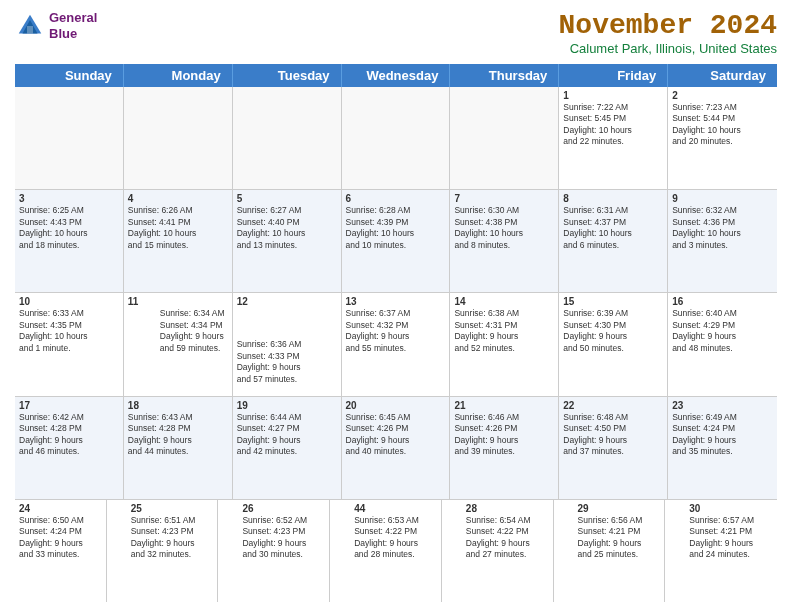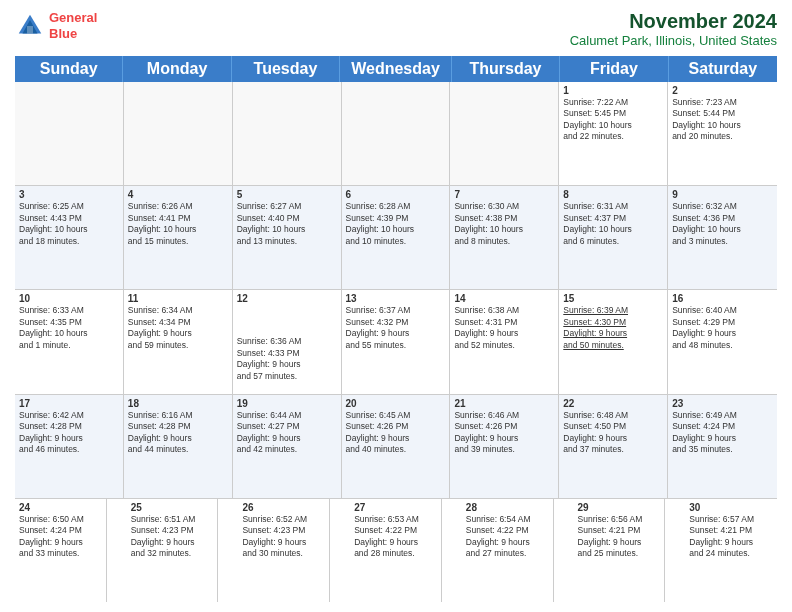--- a/index.html
+++ b/index.html
@@ -27,53 +27,54 @@
       display: flex;
       align-items: center;
       gap: 4px;
     }
     .logo-text {
       font-size: 13px;
       font-weight: bold;
       color: #333;
       line-height: 1.2;
     }
-    .logo-blue { color: #ef4444; }
+    .logo-blue { color: #701a75; }
     .logo-icon {
       width: 30px;
       height: 30px;
     }
     .title-block {
       text-align: right;
     }
     .main-title {
-      font-size: 20px;
+      font-size: 28px;
       font-weight: bold;
-      color: #14532d;
+      color: #a16207;
+      font-family: Liberation Mono, monospace;
     }
     .subtitle {
       font-size: 13px;
       color: #15803d;
     }
     .calendar {
       flex: 1;
       display: flex;
       flex-direction: column;
     }
     .cal-header {
       display: grid;
       grid-template-columns: repeat(7, 1fr);
       background: #3a7dc9;
     }
     .cal-header-cell {
       color: #fff;
-      font-size: 16px;
+      font-size: 13px;
       font-weight: bold;
       padding: 4px 11px;
-      text-align: center;
+      text-align: right;
       border-right: 1px solid #5a9de0;
     }
     .cal-header-cell:last-child { border-right: none; }
     .cal-body {
       display: flex;
       flex-direction: column;
       flex: 1;
     }
     .cal-row {
       display: grid;
@@ -213,21 +214,21 @@
         <div class="cal-row">
           <div class="cal-cell">
             <div class="day-num">10</div>
             <div class="day-info" style="white-space: pre-line;">Sunrise: 6:33 AM
 Sunset: 4:35 PM
 Daylight: 10 hours
 and 1 minute.</div>
           </div>
           <div class="cal-cell">
             <div class="day-num">11</div>
-            <div class="day-info" style="white-space: pre-line;">Sunrise: 6:34 AM
+            <div class="day-info" style="white-space: pre-line; margin-left: 32px;">Sunrise: 6:34 AM
 Sunset: 4:34 PM
 Daylight: 9 hours
 and 59 minutes.</div>
           </div>
           <div class="cal-cell">
             <div class="day-num">12</div>
             <div class="day-info" style="white-space: pre-line; margin-top: 32px;">Sunrise: 6:36 AM
 Sunset: 4:33 PM
 Daylight: 9 hours
 and 57 minutes.</div>
@@ -241,21 +242,21 @@
           </div>
           <div class="cal-cell">
             <div class="day-num">14</div>
             <div class="day-info" style="white-space: pre-line;">Sunrise: 6:38 AM
 Sunset: 4:31 PM
 Daylight: 9 hours
 and 52 minutes.</div>
           </div>
           <div class="cal-cell">
             <div class="day-num">15</div>
-            <div class="day-info" style="white-space: pre-line; text-decoration: underline;">Sunrise: 6:39 AM
+            <div class="day-info" style="white-space: pre-line;">Sunrise: 6:39 AM
 Sunset: 4:30 PM
 Daylight: 9 hours
 and 50 minutes.</div>
           </div>
           <div class="cal-cell">
             <div class="day-num">16</div>
             <div class="day-info" style="white-space: pre-line;">Sunrise: 6:40 AM
 Sunset: 4:29 PM
 Daylight: 9 hours
 and 48 minutes.</div>
@@ -264,21 +265,21 @@
         <div class="cal-row">
           <div class="cal-cell alt-row">
             <div class="day-num">17</div>
             <div class="day-info" style="white-space: pre-line;">Sunrise: 6:42 AM
 Sunset: 4:28 PM
 Daylight: 9 hours
 and 46 minutes.</div>
           </div>
           <div class="cal-cell alt-row">
             <div class="day-num">18</div>
-            <div class="day-info" style="white-space: pre-line;">Sunrise: 6:16 AM
+            <div class="day-info" style="white-space: pre-line;">Sunrise: 6:43 AM
 Sunset: 4:28 PM
 Daylight: 9 hours
 and 44 minutes.</div>
           </div>
           <div class="cal-cell alt-row">
             <div class="day-num">19</div>
             <div class="day-info" style="white-space: pre-line;">Sunrise: 6:44 AM
 Sunset: 4:27 PM
 Daylight: 9 hours
 and 42 minutes.</div>
@@ -328,21 +329,21 @@
 and 32 minutes.</div>
           </div>
           <div class="cal-cell">
             <div class="day-num">26</div>
             <div class="day-info" style="white-space: pre-line;">Sunrise: 6:52 AM
 Sunset: 4:23 PM
 Daylight: 9 hours
 and 30 minutes.</div>
           </div>
           <div class="cal-cell">
-            <div class="day-num">27</div>
+            <div class="day-num">44</div>
             <div class="day-info" style="white-space: pre-line;">Sunrise: 6:53 AM
 Sunset: 4:22 PM
 Daylight: 9 hours
 and 28 minutes.</div>
           </div>
           <div class="cal-cell">
             <div class="day-num">28</div>
             <div class="day-info" style="white-space: pre-line;">Sunrise: 6:54 AM
 Sunset: 4:22 PM
 Daylight: 9 hours

